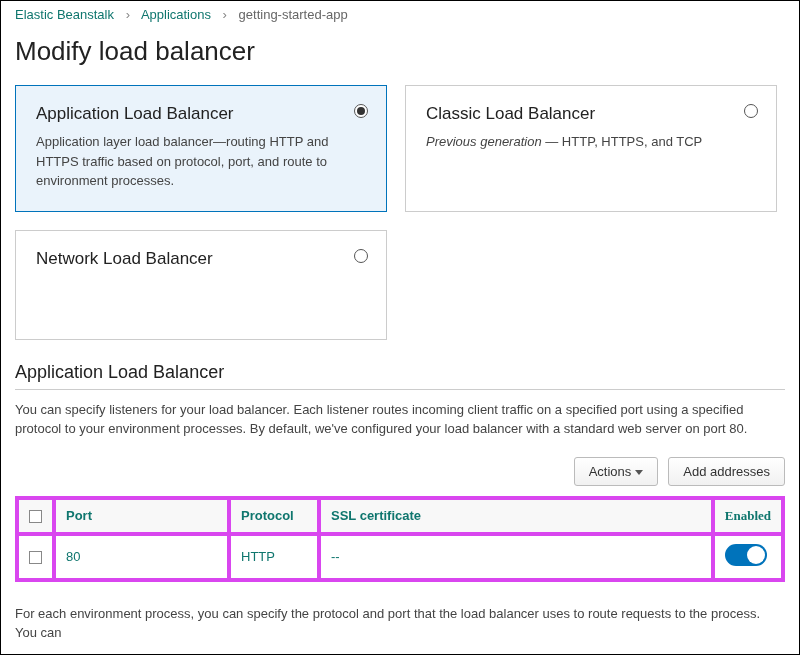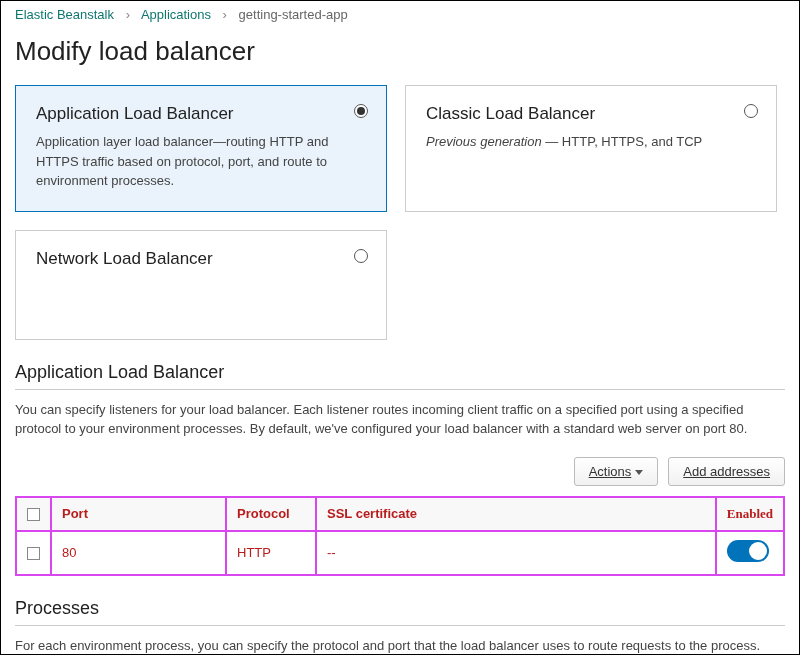--- a/index.html
+++ b/index.html
@@ -107,42 +107,41 @@
     padding: 18px 14px 10px 14px;
   }
   .btn {
     background: linear-gradient(#fff,#f1f1f1);
     border: 1px solid #bbb;
     border-radius: 3px;
     padding: 6px 14px;
     font-size: 13px;
     color: #333;
     cursor: pointer;
-    text-decoration: underline;
   }
   .btn .caret {
     display: inline-block;
     margin-left: 4px;
     width: 0; height: 0;
     border-left: 4px solid transparent;
     border-right: 4px solid transparent;
     border-top: 5px solid #555;
     vertical-align: middle;
   }
   table.listeners {
     border-collapse: collapse;
     width: calc(100% - 28px);
     margin: 0 14px;
     font-size: 13px;
   }
   table.listeners th, table.listeners td {
-    border: 2px solid #d946ef;
+    border: 4px solid #d946ef;
     padding: 8px 10px;
     text-align: left;
-    color: #b91c1c;
+    color: #0f766e;
   }
   table.listeners th {
     background: #f8f8f8;
     font-weight: bold;
   }
   table.listeners td.chk, table.listeners th.chk {
     width: 30px;
     text-align: center;
   }
   .checkbox {
@@ -237,15 +236,14 @@
       <td class="chk"><span class="checkbox"></span></td>
       <td>80</td>
       <td>HTTP</td>
       <td>--</td>
       <td class="col-enabled"><span class="toggle"></span></td>
     </tr>
   </tbody>
 </table>
 
 <div class="section">
-  <h2>Processes</h2>
   <p class="desc">For each environment process, you can specify the protocol and port that the load balancer uses to route requests to the process. You can</p>
 </div>
 
 </body></html>

